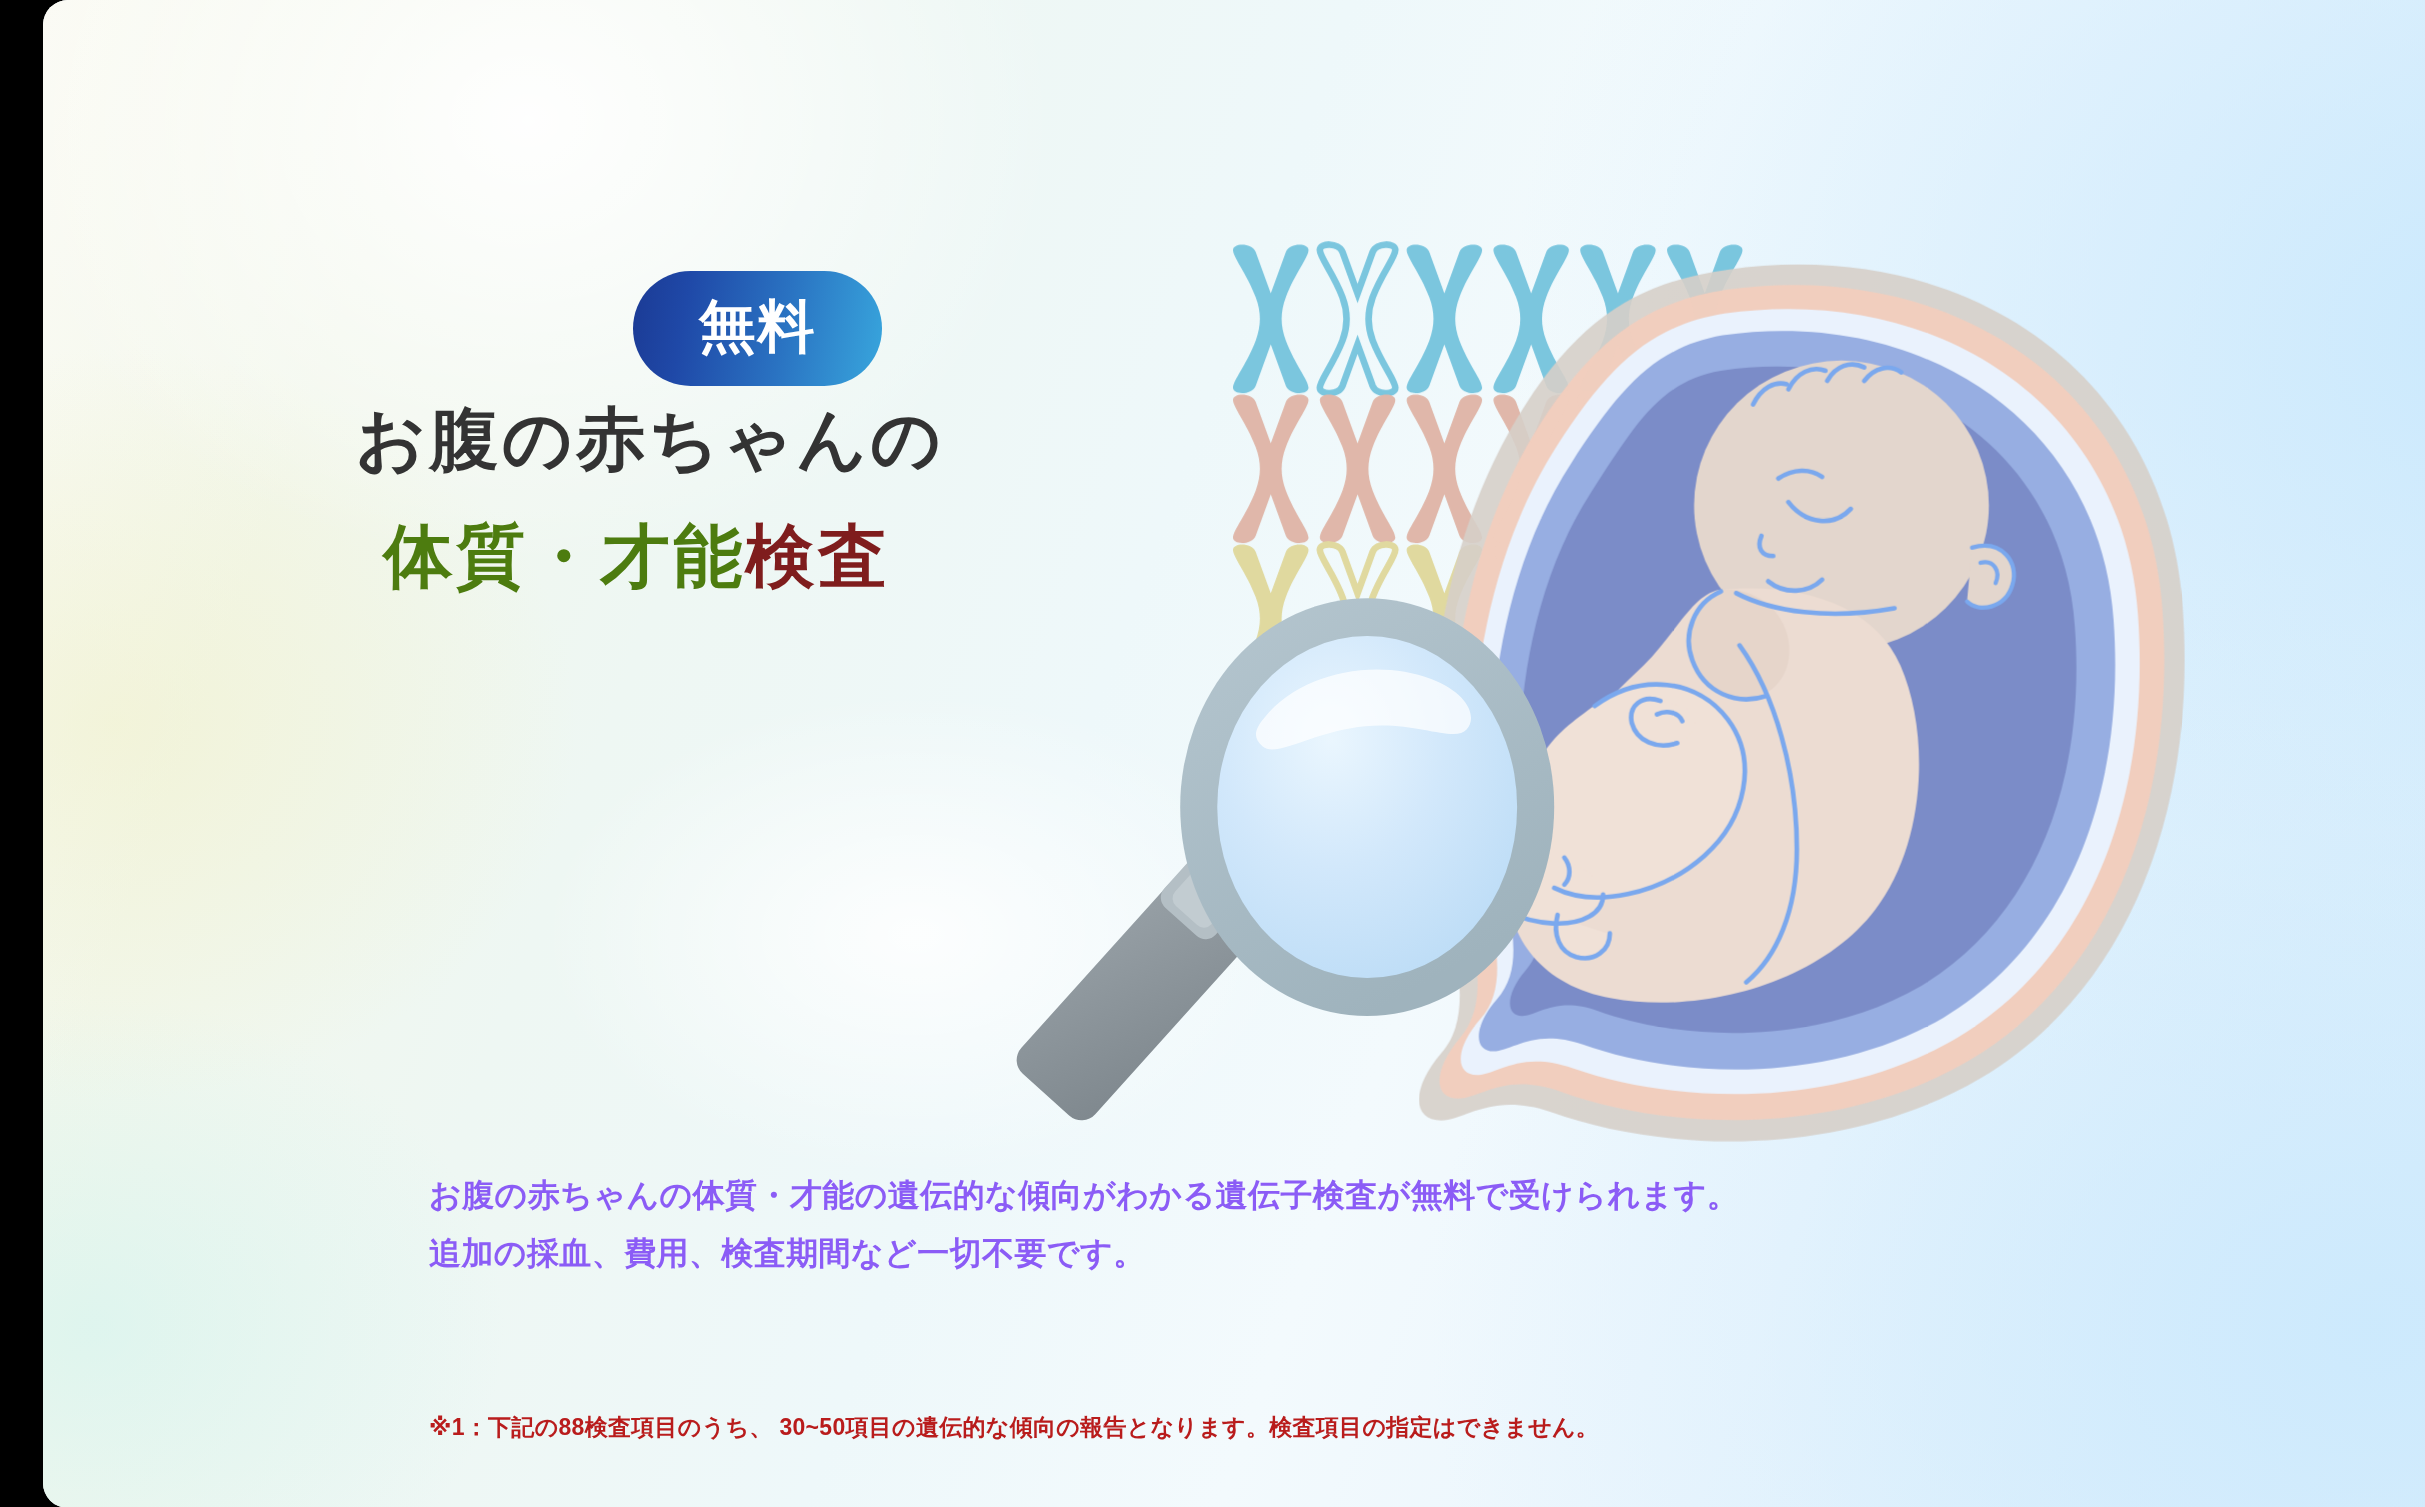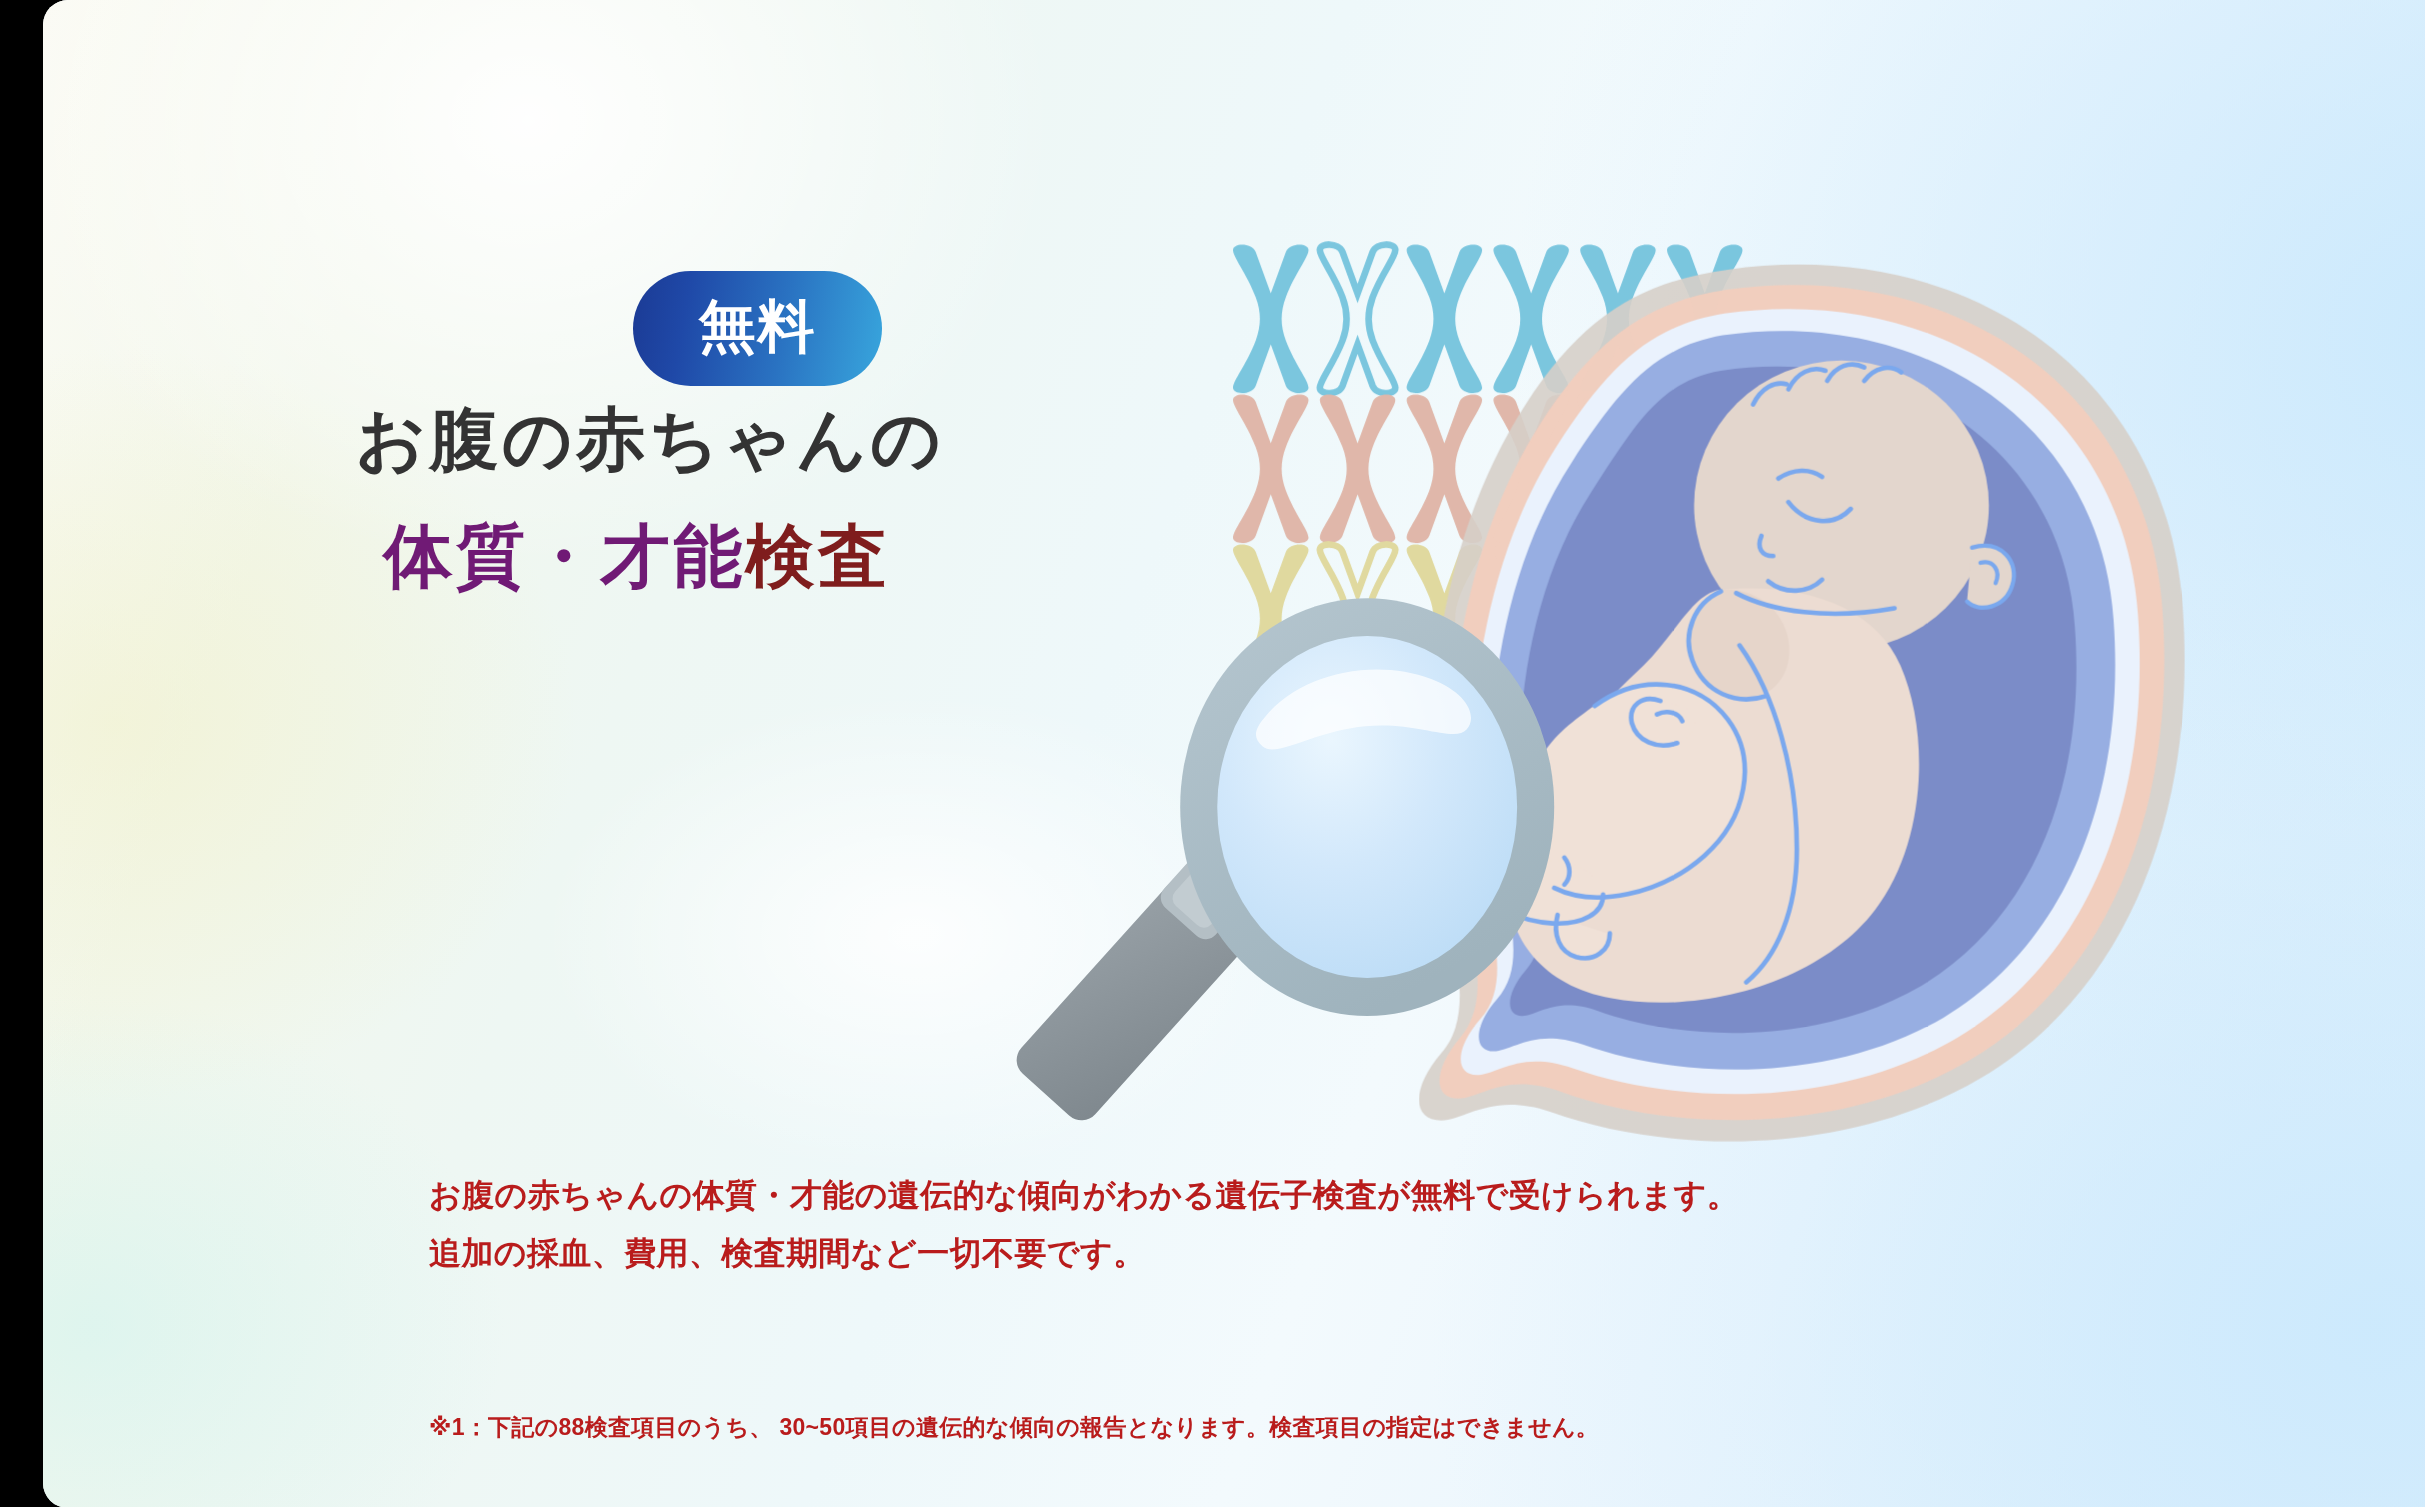--- a/index.html
+++ b/index.html
@@ -81,28 +81,28 @@
   .head1, .head2{
     position:absolute;
     left:0; width:1188px;
     text-align:center;
     font-weight:700;
     line-height:1.08;
     white-space:nowrap;
   }
   .head1{ top:403px; font-size:69px; color:#333333; letter-spacing:3.4px;padding-left:26px; }
   .head2{ top:520px; font-size:69px; letter-spacing:3.4px; }
-  .head2 .blue{ color:#701a75; }
+  .head2 .blue{ color:#4d7c0f; }
   .head2 .dark{ color:#7f1d1d; }
 
   .body-block{
     position:absolute; left:386px; top:1179px; width:1769px;
   }
   .body-line{
-    font-size:32px; font-weight:700; color:#b91c1c;
+    font-size:32px; font-weight:700; color:#8b5cf6;
     line-height:1.0; letter-spacing:0.4px;
     margin-bottom:26px; white-space:nowrap;
   }
   .body-line:last-child{ margin-bottom:0; }
   .body-line .sup{ font-size:21px; font-weight:700; margin-left:11.8px; vertical-align:0.8px; }
 
   .note{
     position:absolute; left:386px; top:1412px;
     font-size:23px; font-weight:700; color:#b91c1c;
     letter-spacing:0.3px; white-space:nowrap;

